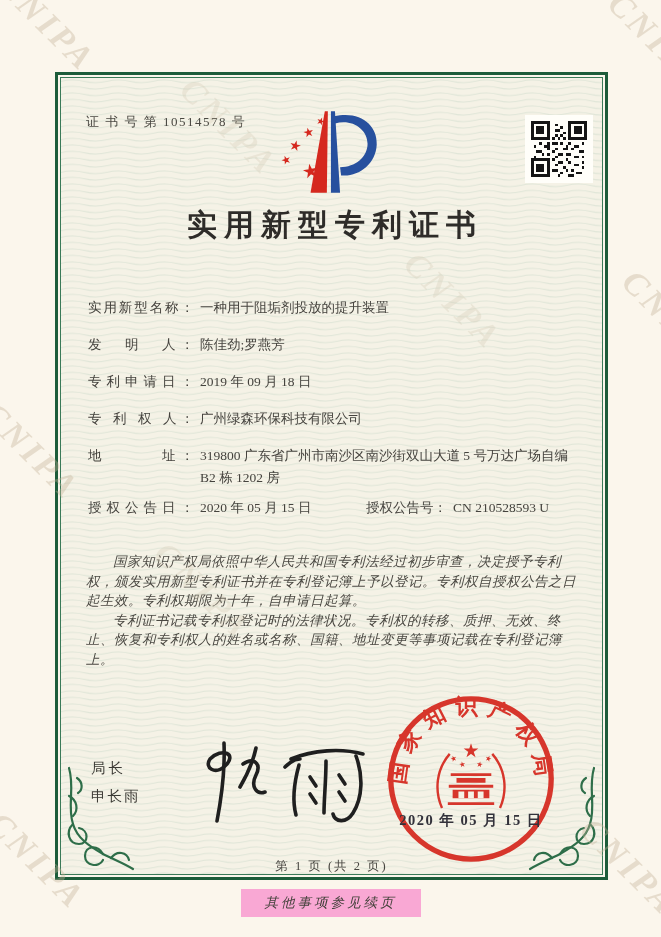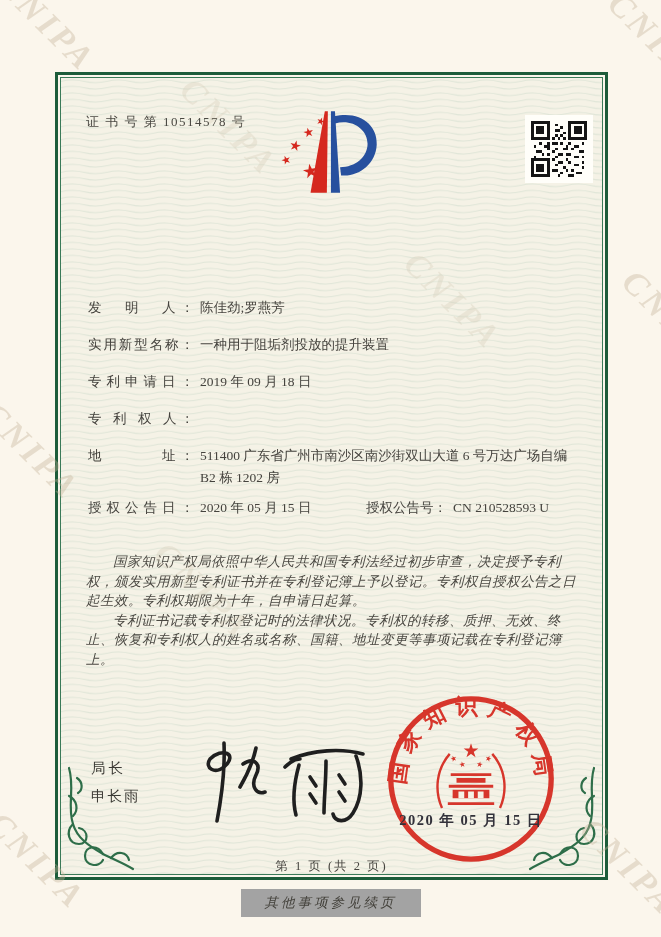--- a/index.html
+++ b/index.html
@@ -49,21 +49,21 @@
                font-size:14.5px; font-weight:600; letter-spacing:1.5px; color:#33323b; z-index:3; }
 
   .page-info { position:absolute; top:783px; left:0; right:0; text-align:center;
                font-size:12.5px; letter-spacing:2px; color:#45433e; }
 
   .flourish { position:absolute; width:74px; height:106px; bottom:2px; z-index:2; }
   .flourish.fl-left { left:2px; }
   .flourish.fl-right { right:2px; transform:scaleX(-1); }
 
   .footer-note { position:absolute; top:889px; left:0; right:0; text-align:center; z-index:2; }
-  .footer-note span { display:inline-block; background:#a3a3a3; padding:5px 24px;
+  .footer-note span { display:inline-block; background:#f9a8d4; padding:5px 24px;
                       font-style:italic; font-size:13.5px; letter-spacing:3px; color:#44423c; }
 </style>
 </head>
 <body>
 
 <div class="page">
 
   <span class="wm" style="left:-14px; top:4px;">CNIPA</span>
   <span class="wm faint" style="left:168px; top:108px;">CNIPA</span>
   <span class="wm" style="left:596px; top:22px;">CNIPA</span>
@@ -133,40 +133,42 @@
           <g fill="#151515">
             <path d="M0,0h7v7h-7z M14,0h7v7h-7z M0,14h7v7h-7z"></path>
             <path fill="#fffef9" d="M1,1h5v5h-5z M15,1h5v5h-5z M1,15h5v5h-5z"></path>
             <path d="M2,2h3v3h-3z M16,2h3v3h-3z M2,16h3v3h-3z"></path>
             <path d="M8,6h1v1h-1z M10,6h1v1h-1z M12,6h1v1h-1z M6,8h1v1h-1z M6,10h1v1h-1z M6,12h1v1h-1z"></path>
             <path d="M9,1h1v1h-1z M11,2h1v1h-1z M9,3h2v1h-2z M12,4h1v1h-1z M9,5h1v1h-1z M11,5h1v1h-1z M1,9h1v1h-1z M3,8h1v1h-1z M5,9h2v1h-2z M2,11h2v1h-2z M4,12h1v1h-1z M1,13h1v1h-1z M8,8h2v1h-2z M11,8h1v1h-1z M13,9h1v1h-1z M9,10h1v1h-1z M12,10h2v1h-2z M8,11h1v1h-1z M10,12h2v1h-2z M13,12h1v1h-1z M9,13h1v1h-1z M14,8h1v1h-1z M16,9h2v1h-2z M19,8h1v1h-1z M15,10h1v1h-1z M18,11h2v1h-2z M14,12h1v1h-1z M16,13h2v1h-2z M19,13h1v1h-1z M8,14h1v1h-1z M10,15h2v1h-2z M13,14h1v1h-1z M9,16h1v1h-1z M12,17h1v1h-1z M8,18h2v1h-2z M11,19h1v1h-1z M13,18h1v1h-1z M14,15h1v1h-1z M16,16h2v1h-2z M19,15h1v1h-1z M15,18h1v1h-1z M17,19h2v1h-2z M19,17h1v1h-1z M10,20h1v1h-1z M14,20h2v1h-2z"></path>
           </g>
         </svg>
       </div>
 
+      <div class="title">实用新型专利证书</div>
 
       <div class="fields">
+        <div class="frow">
+          <span class="flabel">实用新型名称：</span>
+          <span class="fvalue">一种用于阻垢剂投放的提升装置</span>
+        </div>
         <div class="frow">
           <span class="flabel">发　明　人：</span>
           <span class="fvalue">陈佳劲;罗燕芳</span>
         </div>
         <div class="frow">
-          <span class="flabel">实用新型名称：</span>
-          <span class="fvalue">一种用于阻垢剂投放的提升装置</span>
-        </div>
-        <div class="frow">
           <span class="flabel">专利申请日：</span>
           <span class="fvalue">2019 年 09 月 18 日</span>
         </div>
         <div class="frow">
           <span class="flabel">专 利 权 人：</span>
+          <span class="fvalue">广州绿森环保科技有限公司</span>
         </div>
         <div class="frow addr">
           <span class="flabel">地　　　址：</span>
-          <span class="fvalue" style="max-width:372px;">511400 广东省广州市南沙区南沙街双山大道 6 号万达广场自编 B2 栋 1202 房</span>
+          <span class="fvalue" style="max-width:372px;">319800 广东省广州市南沙区南沙街双山大道 5 号万达广场自编 B2 栋 1202 房</span>
         </div>
         <div class="frow">
           <span class="flabel">授权公告日：</span>
           <span class="fvalue" style="width:158px;">2020 年 05 月 15 日</span>
           <span class="flabel2">授权公告号：</span>
           <span class="fvalue">CN 210528593 U</span>
         </div>
       </div>
 
       <div class="body-text">

